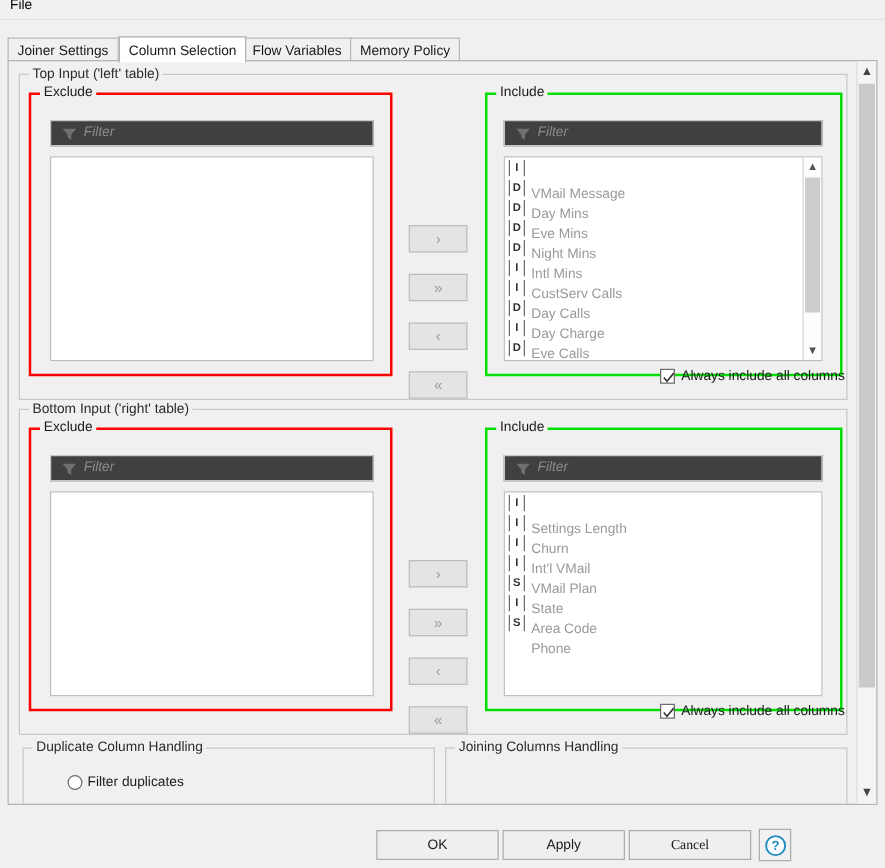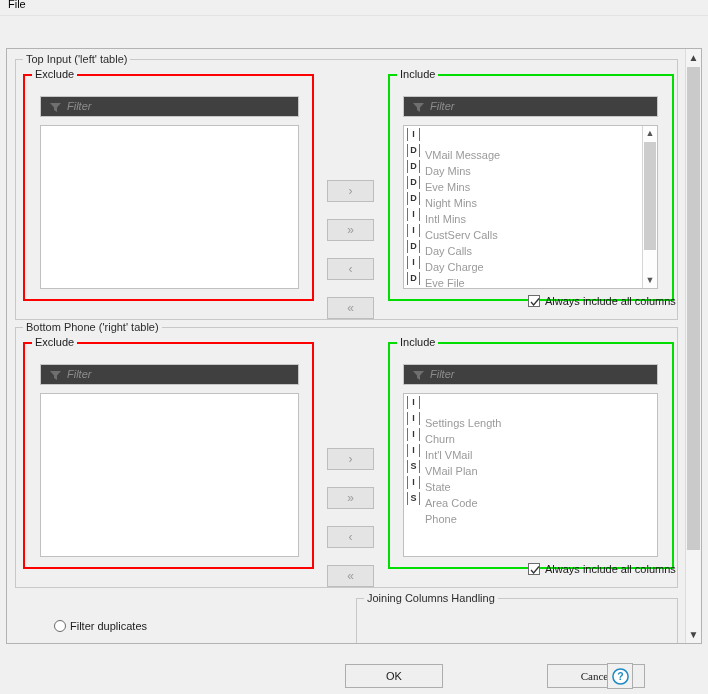--- a/index.html
+++ b/index.html
@@ -164,37 +164,43 @@
   .os-thumb {
     position: absolute; left: 1px; width: 13px;
     background: #cacaca;
   }
 
   
   .dlgbtn {
     position: absolute; height: 24px;
     background: #efefef; border: 1px solid #adadad;
     font-size: 11px; color: #1a1a1a;
-    text-align: center; line-height: 22px; margin-left: 44px;
+    text-align: center; line-height: 22px;
   }
   .helpbtn {
     position: absolute; width: 26px; height: 26px;
     background: #f1f1f1; border: 1px solid #adadad;
     display: flex; align-items: center; justify-content: center;
   }
 </style>
 </head>
 <body>
 
 <div class="app">
 
   <div class="menubar">
     <div class="menubar-item">File</div>
   </div>
 
+  <div class="tabstrip">
+    <div class="tab" style="left:0px;">Joiner Settings</div>
+    <div class="tab active" style="left:89px;">Column Selection</div>
+    <div class="tab" style="left:188px;">Flow Variables</div>
+    <div class="tab" style="left:274px;">Memory Policy</div>
+  </div>
 
   <div class="panel">
     <div class="panel-inner">
 
       <div class="group" style="left:8px; top:10px; width:663px; height:261px;">
         <div class="glabel">Top Input ('left' table)</div>
       </div>
 
       <div class="group red" style="left: 16px; top: 25px; width: 291px; height: 227px; border-color: rgb(255, 0, 0);">
         <div class="glabel">Exclude</div>
@@ -256,21 +262,21 @@
             <div class="row">
               <span class="tbadge">I</span>
               <span class="rname">Day Calls</span>
             </div>
             <div class="row">
               <span class="tbadge">D</span>
               <span class="rname">Day Charge</span>
             </div>
             <div class="row">
               <span class="tbadge">I</span>
-              <span class="rname">Eve File</span>
+              <span class="rname">Eve Calls</span>
             </div>
             <div class="row">
               <span class="tbadge">D</span>
               <span class="rname">Eve Charge</span>
             </div>
           </div>
         <div class="vscroll">
           <div class="vs-arrow up">▲</div>
           <div class="vs-thumb" style="top:16px; height:108px;"></div>
           <div class="vs-arrow dn">▼</div>
@@ -280,21 +286,21 @@
       <div class="chkwrap" style="left:521px; top:246px;">
         <span class="chkbox">
           <svg width="10" height="10" viewBox="0 0 10 10" style="display: block;">
               <polyline points="1,5 3.6,8 9,1.5" fill="none" stroke="#333" stroke-width="1.3"></polyline>
             </svg>
         </span>
         <span class="chklabel">Always include all columns</span>
       </div>
 
       <div class="group" style="left:8px; top:278px; width:663px; height:261px;">
-        <div class="glabel">Bottom Phone ('right' table)</div>
+        <div class="glabel">Bottom Input ('right' table)</div>
       </div>
 
       <div class="group red" style="left: 16px; top: 293px; width: 291px; height: 227px; border-color: rgb(255, 0, 0);">
         <div class="glabel">Exclude</div>
       </div>
       <div class="filter" style="left:33px; top:315px; width:259px;">
         <span class="funnel">
           <svg width="11" height="11" viewBox="0 0 11 11">
               <polygon points="0,1 11,1 7,5.5 7,10 4,8 4,5.5" fill="#6f6f6f"></polygon>
             </svg>
@@ -356,39 +362,43 @@
 
       <div class="chkwrap" style="left:521px; top:514px;">
         <span class="chkbox">
           <svg width="10" height="10" viewBox="0 0 10 10" style="display: block;">
               <polyline points="1,5 3.6,8 9,1.5" fill="none" stroke="#333" stroke-width="1.3"></polyline>
             </svg>
         </span>
         <span class="chklabel">Always include all columns</span>
       </div>
 
+      <div class="group" style="left:11px; top:549px; width:330px; height:70px;">
+        <div class="glabel">Duplicate Column Handling</div>
+      </div>
       <div class="chkwrap" style="left:47px; top:571px;">
         <span class="radio"></span>
         <span class="chklabel" style="margin-left:4px;">Filter duplicates</span>
       </div>
 
       <div class="group" style="left:349px; top:549px; width:322px; height:70px;">
         <div class="glabel">Joining Columns Handling</div>
       </div>
 
     </div>
 
     <div class="outer-scroll">
       <div class="os-arrow up">▲</div>
       <div class="os-thumb" style="top:18px; height:483px;"></div>
       <div class="os-arrow dn">▼</div>
     </div>
   </div>
 
   <div class="dlgbtn" style="left:301px; top:664px; width:98px;">OK</div>
+  <div class="dlgbtn" style="left:402px; top:664px; width:98px;">Apply</div>
   <div class="dlgbtn" style="left:503px; top:664px; width:98px;font-family:Liberation Serif, serif;">Cancel</div>
   <div class="helpbtn" style="left:607px; top:663px;">
     <svg width="17" height="17" viewBox="0 0 17 17">
       <circle cx="8.5" cy="8.5" r="7.6" fill="#ffffff" stroke="#1e8bc3" stroke-width="1.5"></circle>
       <text x="8.5" y="12.3" text-anchor="middle" font-family="Liberation Sans, sans-serif" font-size="10.5" font-weight="bold" fill="#1e8bc3">?</text>
     </svg>
   </div>
 
 </div>
 

